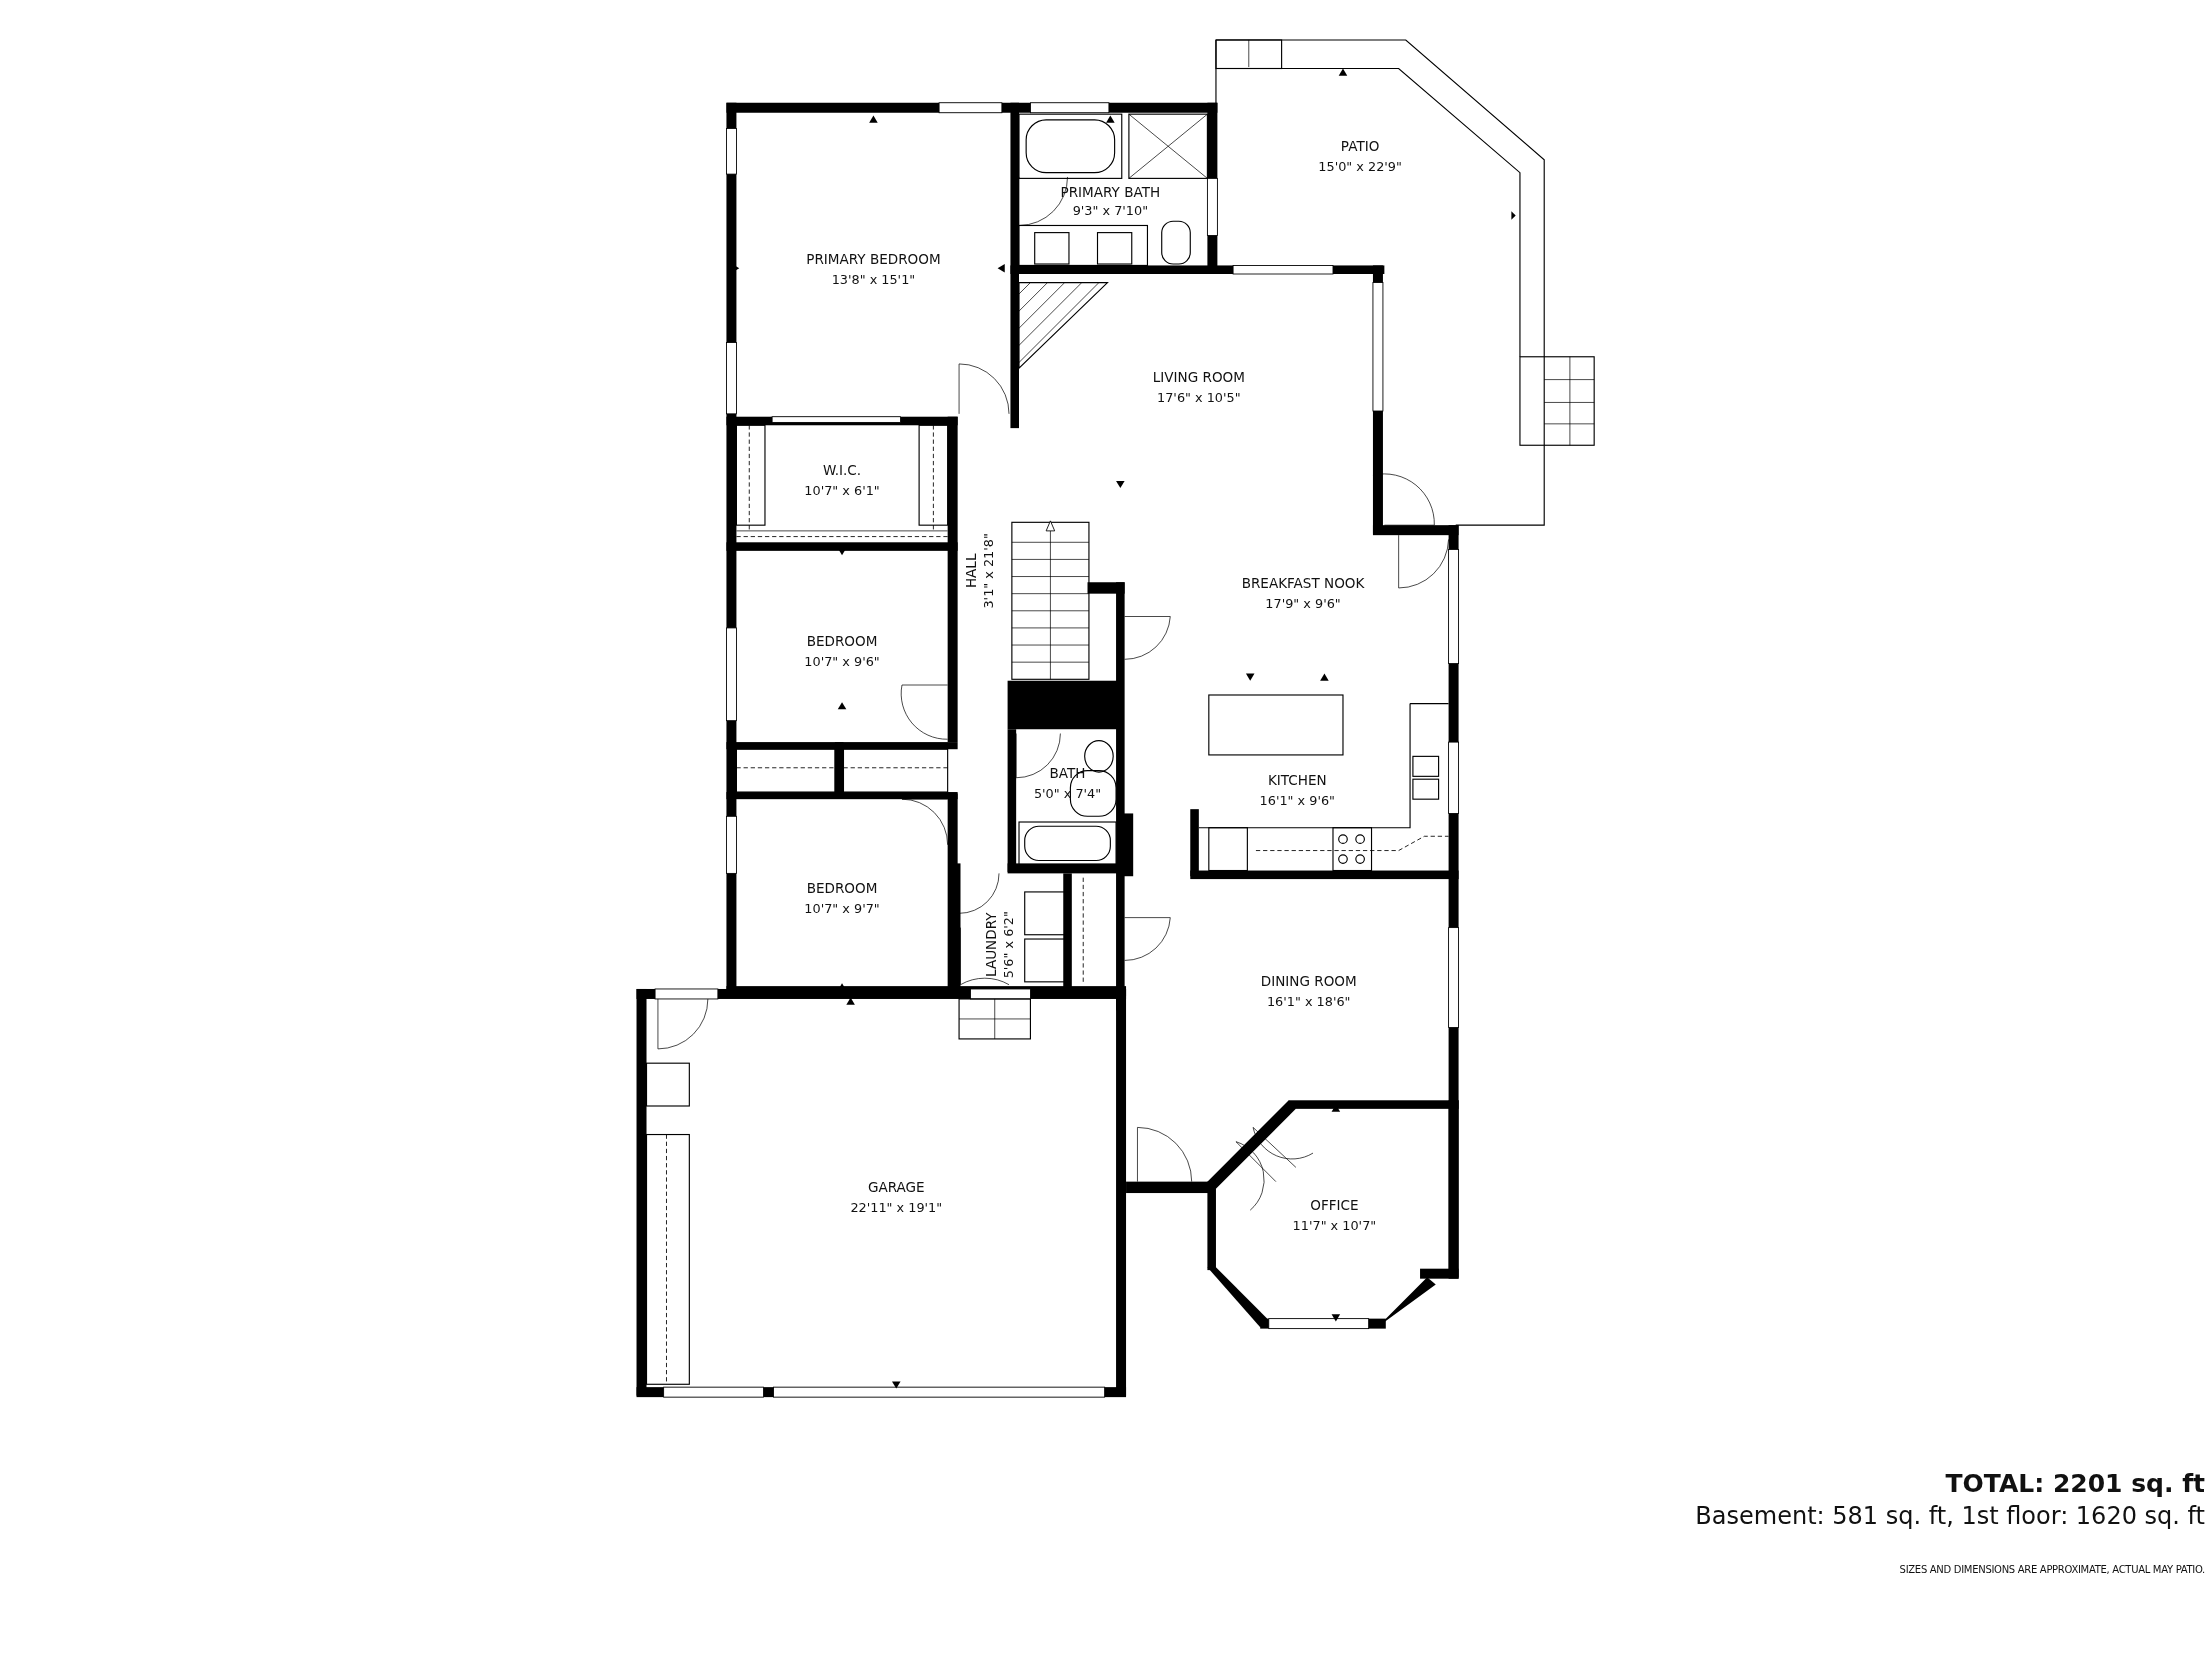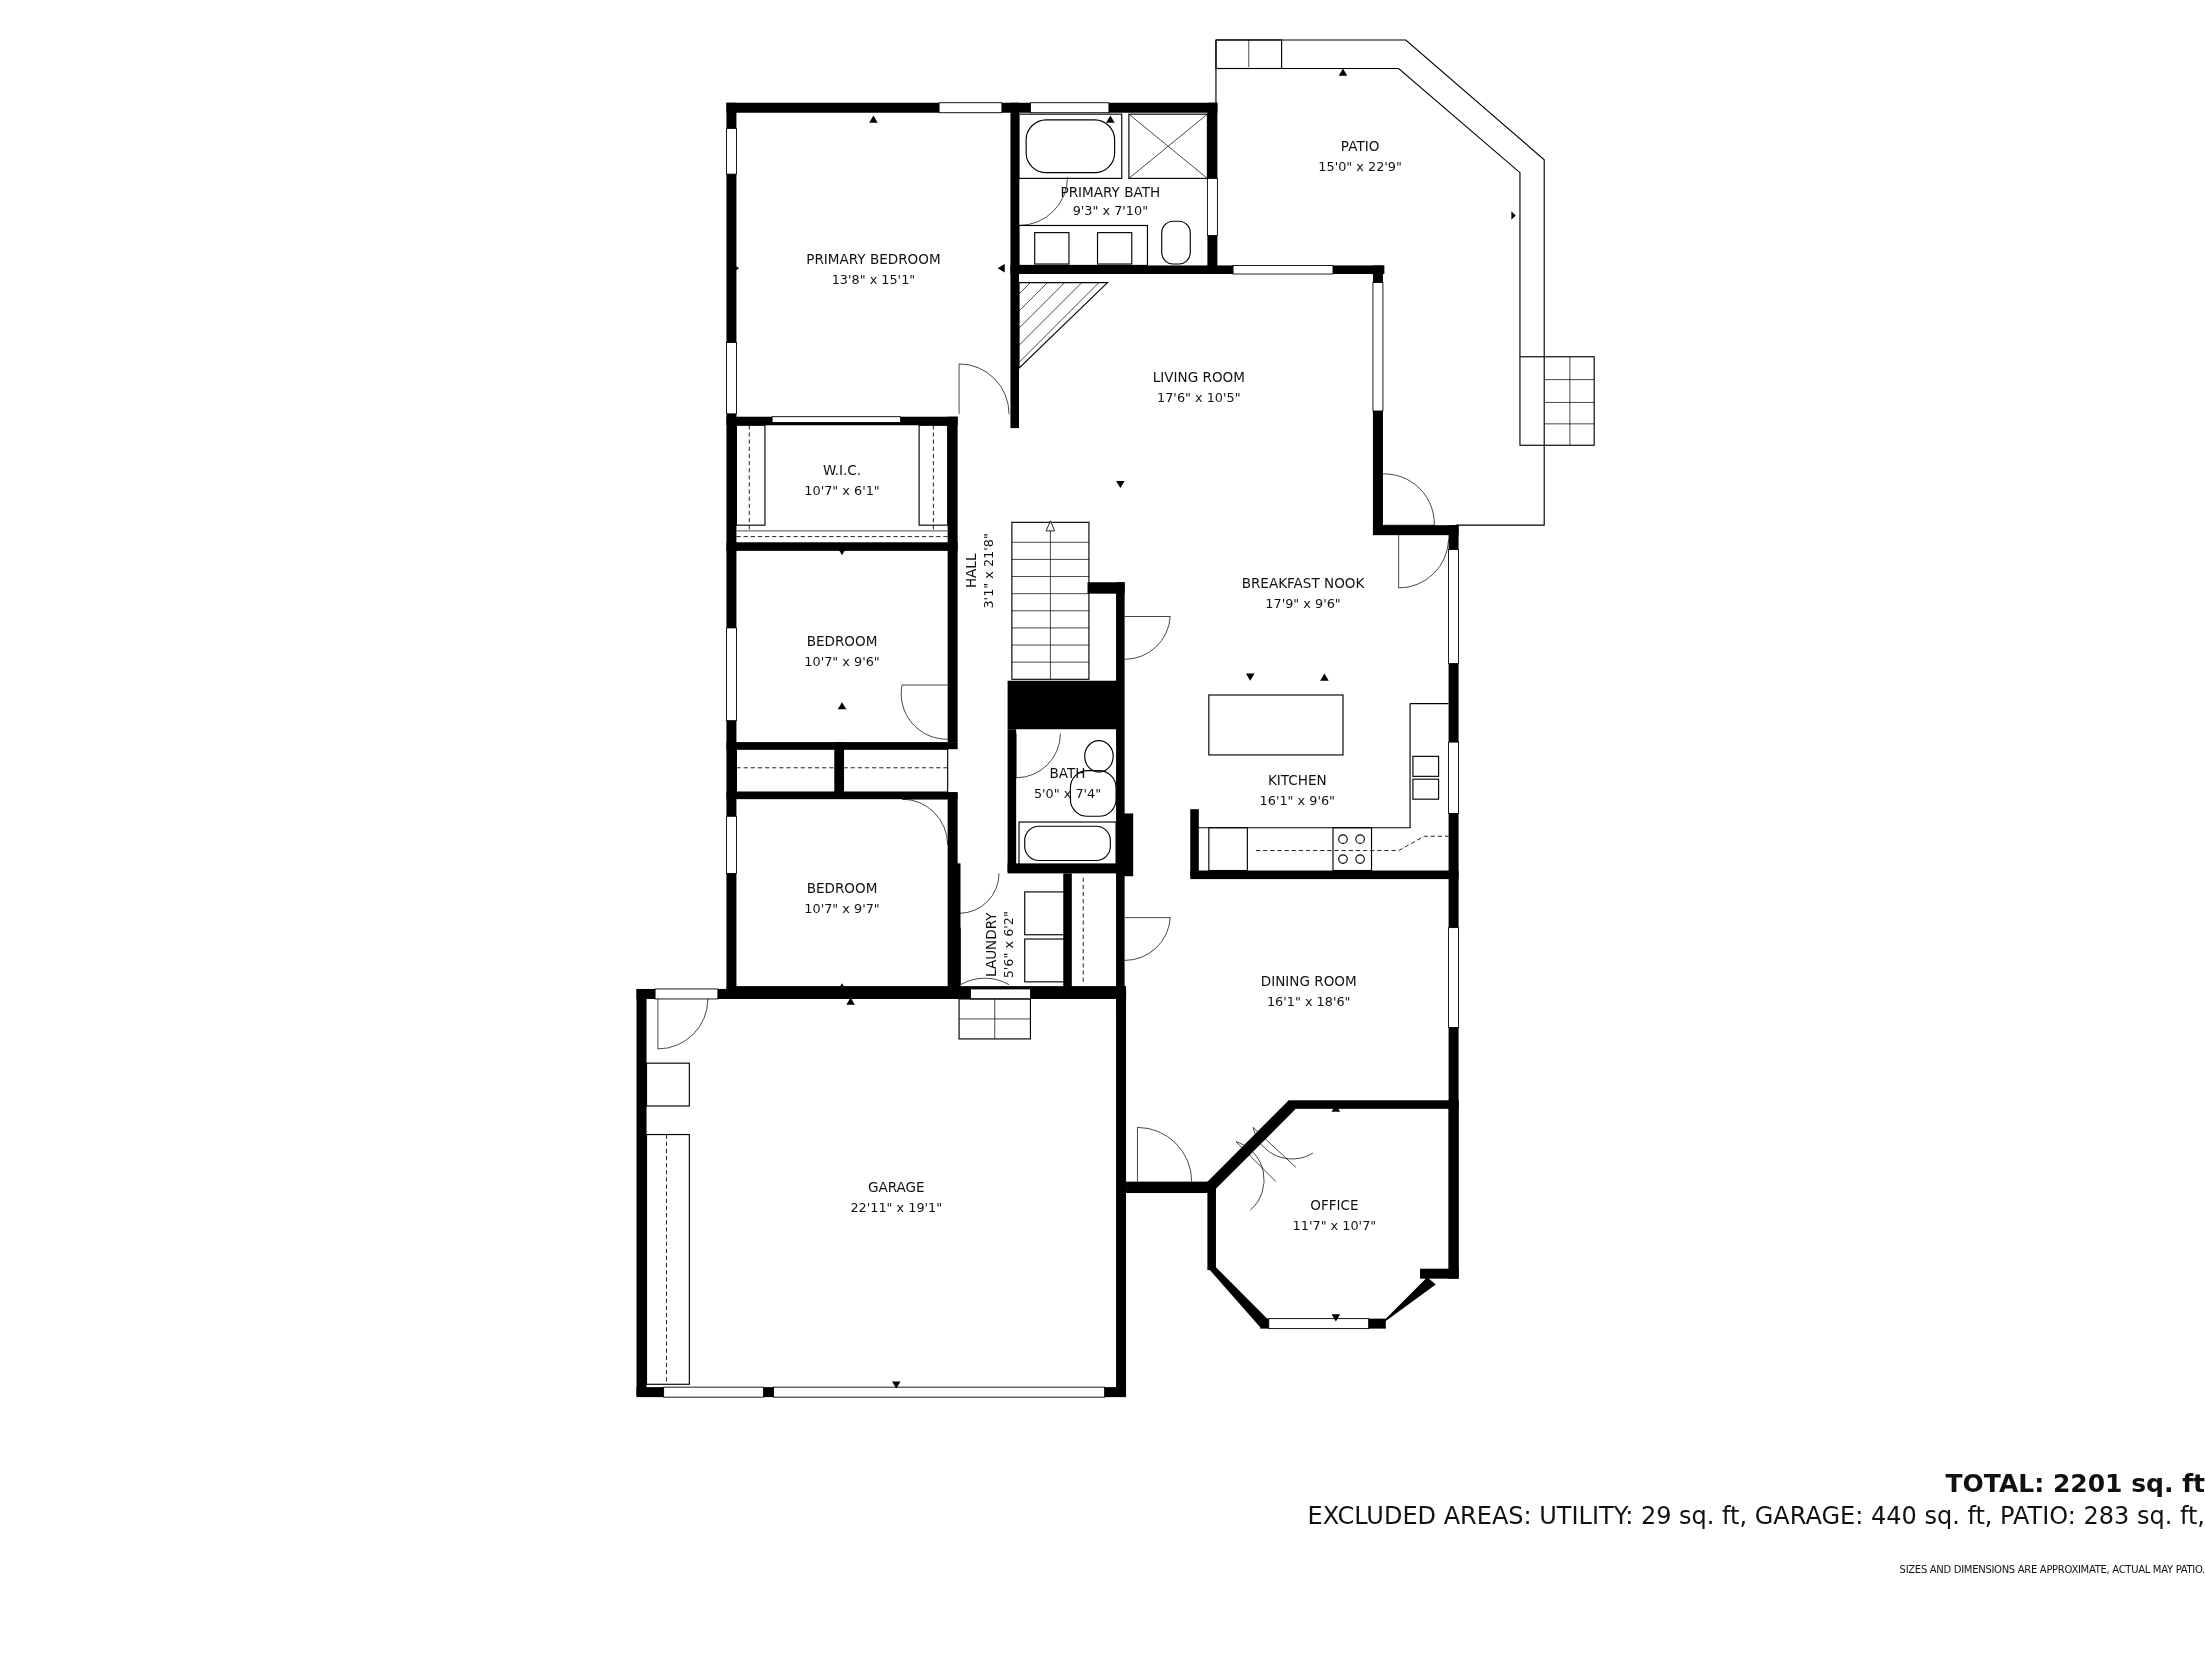--- a/index.html
+++ b/index.html
@@ -292,16 +292,16 @@
     <polygon class="mark" points="625,968 628,973 631,968"></polygon>
     <polygon class="mark" points="933,779 936,774 939,779"></polygon>
     <polygon class="mark" points="933,921 936,926 939,921"></polygon>
     <polygon class="mark" points="1059,148 1062,151 1059,154"></polygon>
     <polygon class="mark" points="938,53 941,48 944,53"></polygon>
   </g>
 </svg>
 
 <div id="footer">
   <div class="total">TOTAL: 2201 sq. ft</div>
-  <div class="line">EXCLUDED AREAS: UTILITY: 29 sq. ft, GARAGE: 440 sq. ft, PATIO: 283 sq. ft,</div>
+  <div class="line">Basement: 581 sq. ft, 1st floor: 1620 sq. ft</div>
   <div class="disclaimer">SIZES AND DIMENSIONS ARE APPROXIMATE, ACTUAL MAY PATIO.</div>
 </div>
 
 
 </body></html>

